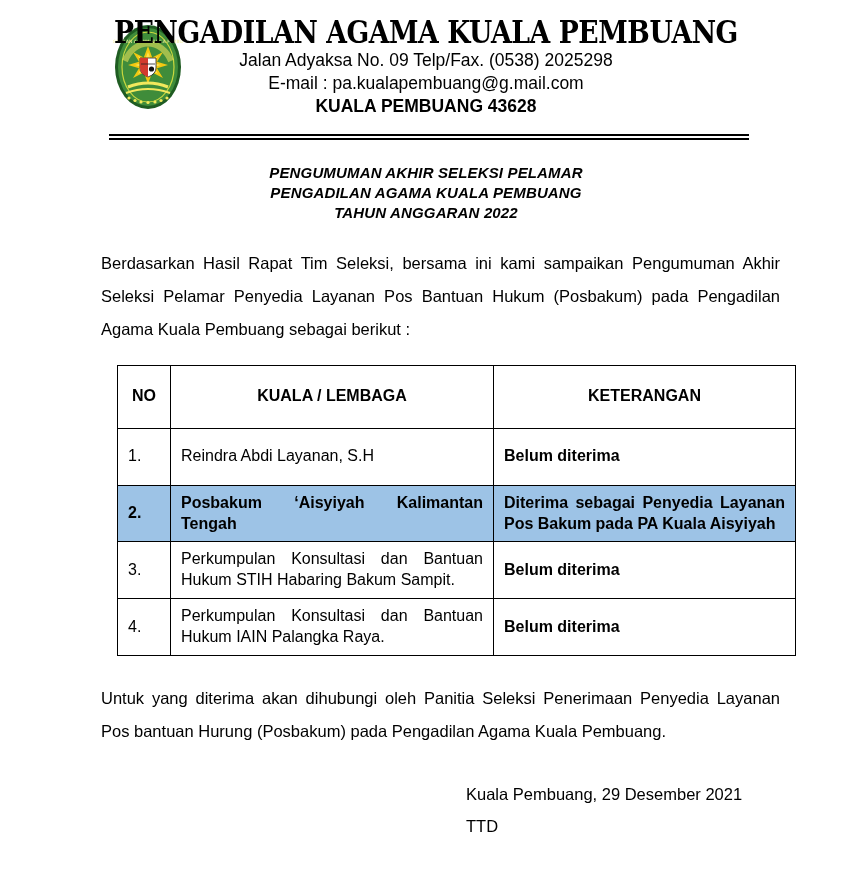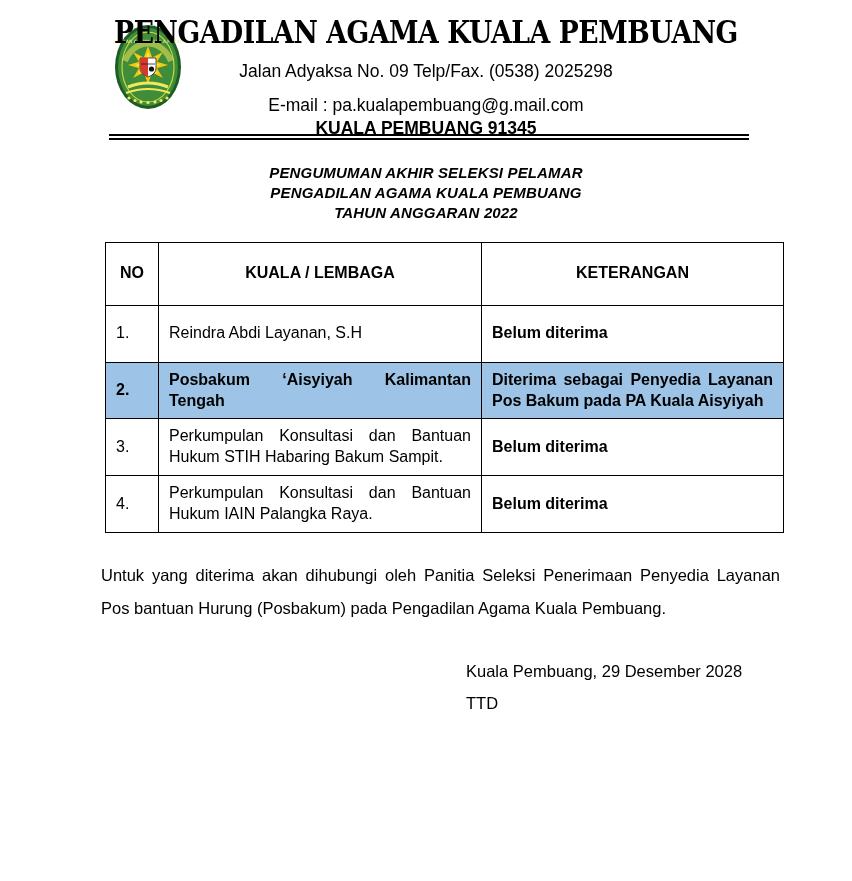--- a/index.html
+++ b/index.html
@@ -44,21 +44,21 @@
     line-height: 1.05;
     transform: scaleX(0.86);
     transform-origin: center center;
     white-space: nowrap;
     margin: 0;
     padding: 0;
   }
   .office-addr {
     font-size: 17.5px;
     line-height: 1.32;
-    margin-top: 11px;
+    margin-top: 0;
   }
   .office-city {
     font-size: 17.5px;
     font-weight: bold;
     line-height: 1.32;
   }
 
   .rule-wrap {
     width: 640px;
     margin: 6px auto 0 auto;
@@ -99,21 +99,21 @@
     margin: 0;
   }
   p.para-intro { margin-top: 24px; }
   p.para-outro { margin-top: 26px; }
 
   
   table.result-table {
     border-collapse: collapse;
     width: 678px;
     margin-top: 19px;
-    margin-left: 4px;
+    margin-left: 16px;
     table-layout: fixed;
   }
   table.result-table td,
   table.result-table th {
     border: 1.5px solid #000000;
     padding: 7px 10px;
     vertical-align: middle;
     font-size: 16px;
     line-height: 1.3;
   }
@@ -181,38 +181,39 @@
           <circle cx="48" cy="77.5" r="1.6"></circle>
         <circle cx="54" cy="75" r="1.6"></circle>
       </g>
     </svg>
   </div>
 
   <div class="head-text">
     <div class="office-name">PENGADILAN AGAMA KUALA PEMBUANG</div>
     <div class="office-addr">Jalan Adyaksa No. 09 Telp/Fax. (0538) 2025298</div>
     <div class="office-addr">E-mail : pa.kualapembuang@g.mail.com</div>
-    <div class="office-city">KUALA PEMBUANG 91345</div>
+    <div class="office-city">KUALA PEMBUANG 43628</div>
   </div>
 </div>
 
 <div class="rule-wrap">
   <div class="rule-thick"></div>
   <div class="rule-gap"></div>
   <div class="rule-thin"></div>
 </div>
 
 <div class="announce-title">
   <div>PENGUMUMAN AKHIR SELEKSI PELAMAR</div>
   <div>PENGADILAN AGAMA KUALA PEMBUANG</div>
   <div>TAHUN ANGGARAN 2022</div>
 </div>
 
 <div class="body-wrap">
 
+  <p class="para para-intro">Berdasarkan Hasil Rapat Tim Seleksi, bersama ini kami sampaikan Pengumuman Akhir Seleksi Pelamar Penyedia Layanan Pos Bantuan Hukum (Posbakum) pada Pengadilan Agama Kuala Pembuang sebagai berikut :</p>
 
   <table class="result-table">
     <colgroup>
       <col class="c-no">
         <col class="c-nama">
         <col class="c-ket">
     </colgroup>
     <thead>
       <tr>
         <th>NO</th>
@@ -241,16 +242,16 @@
         <td class="cell-nama">Perkumpulan Konsultasi dan Bantuan Hukum IAIN Palangka Raya.</td>
         <td class="cell-ket">Belum diterima</td>
       </tr>
     </tbody>
   </table>
 
   <p class="para para-outro">Untuk yang diterima akan dihubungi oleh Panitia Seleksi Penerimaan Penyedia Layanan Pos bantuan Hurung (Posbakum) pada Pengadilan Agama Kuala Pembuang.</p>
 </div>
 
 <div class="signature">
-  <div>Kuala Pembuang, 29 Desember 2028</div>
+  <div>Kuala Pembuang, 29 Desember 2021</div>
   <div>TTD</div>
 
 </div>
 
 </body></html>

